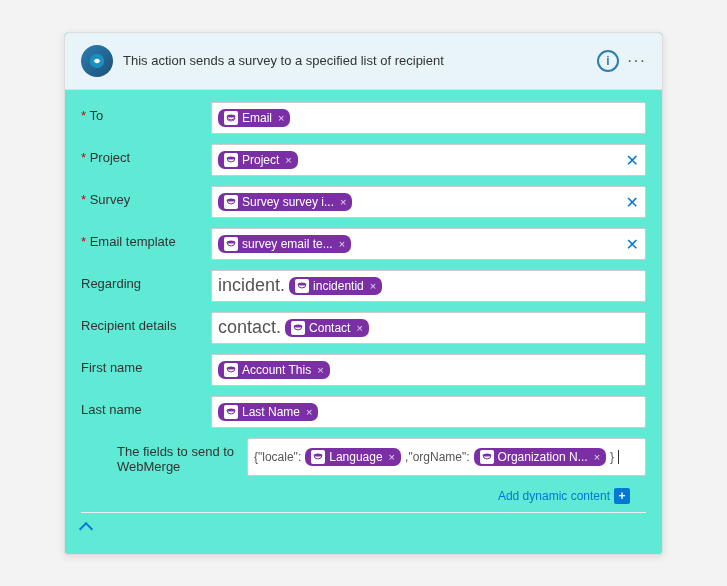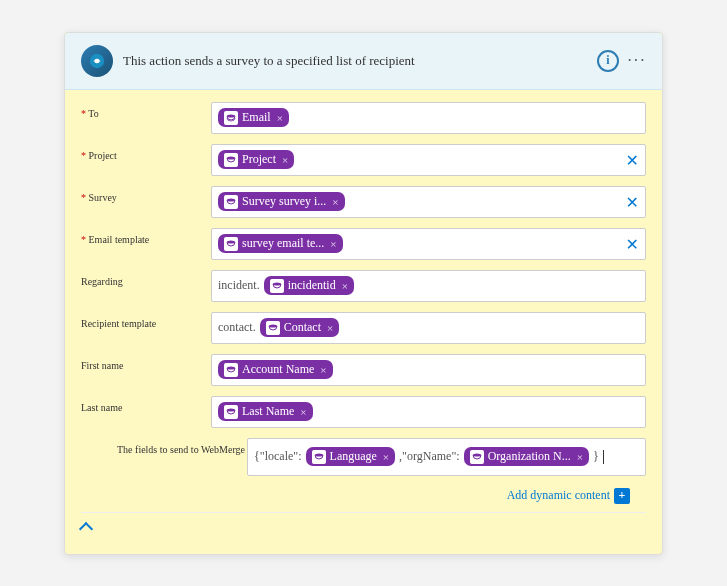--- a/index.html
+++ b/index.html
@@ -6,26 +6,25 @@
     body {
       font-family: 'Segoe UI', Arial, sans-serif;
       font-size: 13px;
       background: #f3f3f3;
       display: flex;
       align-items: center;
       justify-content: center;
       min-height: 100vh;
     }
     .card {
-      background: #fef9c3;
+      background: #5eead4;
       border: 1px solid #ddd;
       border-radius: 4px;
       width: 599px;
       box-shadow: 0 2px 8px rgba(0,0,0,0.1);
-      font-family: Liberation Serif, serif;
     }
     .card-header {
       background: #e8f4f8;
       border-bottom: 1px solid #cce5ef;
       padding: 12px 16px;
       display: flex;
       align-items: center;
       gap: 10px;
       border-radius: 4px 4px 0 0;
     }
@@ -79,21 +78,21 @@
       display: flex;
       align-items: flex-start;
       margin-bottom: 8px;
       min-height: 34px;
     }
     .form-label {
       width: 130px;
       flex-shrink: 0;
       padding-top: 6px;
       color: #333;
-      font-size: 10px;
+      font-size: 13px;
     }
     .form-label .required {
       color: #c00;
     }
     .form-field {
       flex: 1;
       border: 1px solid #ccc;
       border-radius: 2px;
       padding: 4px 6px;
       min-height: 32px;
@@ -143,21 +142,21 @@
       height: 10px;
     }
     .token-close {
       cursor: pointer;
       font-size: 11px;
       opacity: 0.8;
       margin-left: 2px;
     }
     .prefix-text {
       color: #555;
-      font-size: 12px;
+      font-size: 18px;
     }
     .plain-text {
       font-size: 12px;
       color: #555;
     }
     .webmerge-row {
       align-items: flex-start;
       margin-left: 36px;
     }
     .webmerge-label {
@@ -323,21 +322,21 @@
                 <path d="M1 3 Q1 7 5 7 Q9 7 9 3" fill="none" stroke="#7b2fa5" stroke-width="1"></path>
               </svg>
           </span>
           <span>incidentid</span>
           <span class="token-close">×</span>
         </span>
       </div>
     </div>
 
     <div class="form-row">
-      <div class="form-label">Recipient template</div>
+      <div class="form-label">Recipient details</div>
       <div class="form-field">
         <span class="prefix-text">contact.</span>
         <span class="token">
           <span class="token-icon">
             <svg viewBox="0 0 10 10">
                 <ellipse cx="5" cy="3" rx="4" ry="1.5" fill="#7b2fa5"></ellipse>
                 <path d="M1 3 Q1 7 5 7 Q9 7 9 3" fill="none" stroke="#7b2fa5" stroke-width="1"></path>
               </svg>
           </span>
           <span>Contact</span>
@@ -349,21 +348,21 @@
     <div class="form-row">
       <div class="form-label">First name</div>
       <div class="form-field">
         <span class="token">
           <span class="token-icon">
             <svg viewBox="0 0 10 10">
                 <ellipse cx="5" cy="3" rx="4" ry="1.5" fill="#7b2fa5"></ellipse>
                 <path d="M1 3 Q1 7 5 7 Q9 7 9 3" fill="none" stroke="#7b2fa5" stroke-width="1"></path>
               </svg>
           </span>
-          <span>Account Name</span>
+          <span>Account This</span>
           <span class="token-close">×</span>
         </span>
       </div>
     </div>
 
     <div class="form-row">
       <div class="form-label">Last name</div>
       <div class="form-field">
         <span class="token">
           <span class="token-icon">

